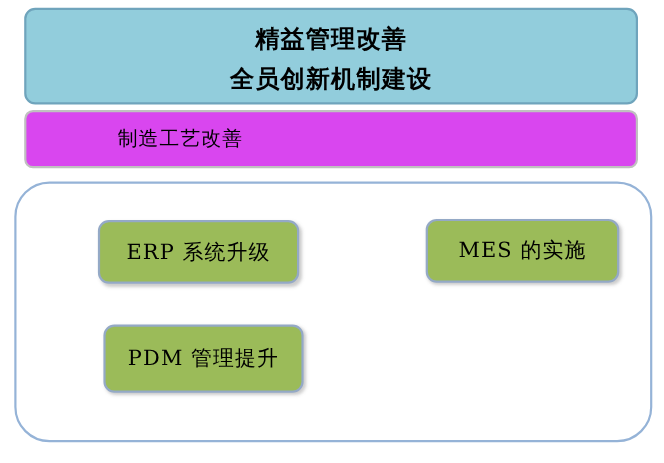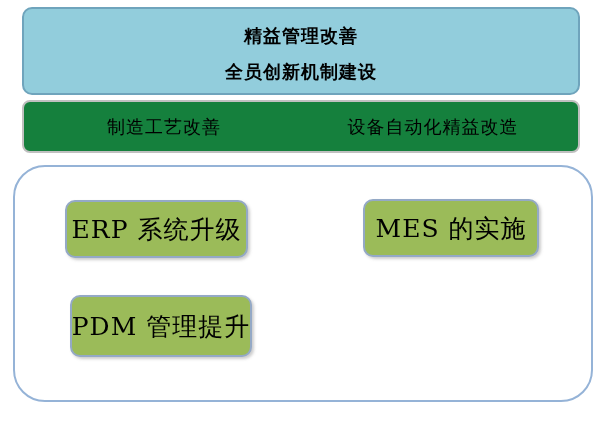--- a/index.html
+++ b/index.html
@@ -28,34 +28,34 @@
     border-radius: 10px;
     box-sizing: border-box;
     display: flex;
     flex-direction: column;
     align-items: center;
     justify-content: center;
     gap: 14px;
     padding-top: 6px;
   }
   .top-line {
-    font-size: 18px;
+    font-size: 22px;
     font-weight: bold;
     line-height: 22px;
     letter-spacing: 1px;
     white-space: nowrap;
   }
   
   .mid-box {
     position: absolute;
     left: 22px;
     top: 100px;
     width: 558px;
     height: 53px;
-    background: #15803d;
+    background: #d946ef;
     border: 2px solid #C0C0C0;
     border-radius: 8px;
     box-sizing: border-box;
   }
   .mid-label {
     position: absolute;
     top: 50%;
     transform: translate(-50%, -50%);
     font-size: 18px;
     line-height: 20px;
@@ -79,44 +79,44 @@
   
   .green-box {
     position: absolute;
     background: #9BBB59;
     border: 2px solid #94A9C6;
     border-radius: 10px;
     box-sizing: border-box;
     display: flex;
     align-items: center;
     justify-content: center;
-    font-size: 25px;
+    font-size: 19px;
     letter-spacing: 1px;
     white-space: nowrap;
     box-shadow: 2px 2px 3px rgba(110, 110, 110, 0.35);
+    margin-left: 24px;
   }
   
   .green-box.erp { left: 65px;  top: 200px; width: 183px; height: 58px; }
   .green-box.mes { left: 363px; top: 199px; width: 176px; height: 58px; }
   .green-box.pdm { left: 70px;  top: 295px; width: 182px; height: 62px; }
   .green-box.oa  { left: 335px; top: 295px; width: 205px; height: 60px; }
 </style>
 </head>
 <body>
 
 <div class="canvas">
 
   <div class="top-box">
     <div class="top-line">精益管理改善</div>
     <div class="top-line">全员创新机制建设</div>
   </div>
 
   <div class="mid-box">
     <span class="mid-label left">制造工艺改善</span>
-    <span class="mid-label right">设备自动化精益改造</span>
   </div>
 
   <div class="container-box"></div>
 
   <div class="green-box erp">ERP 系统升级</div>
 
   <div class="green-box mes">MES 的实施</div>
 
   <div class="green-box pdm">PDM 管理提升</div>
 

